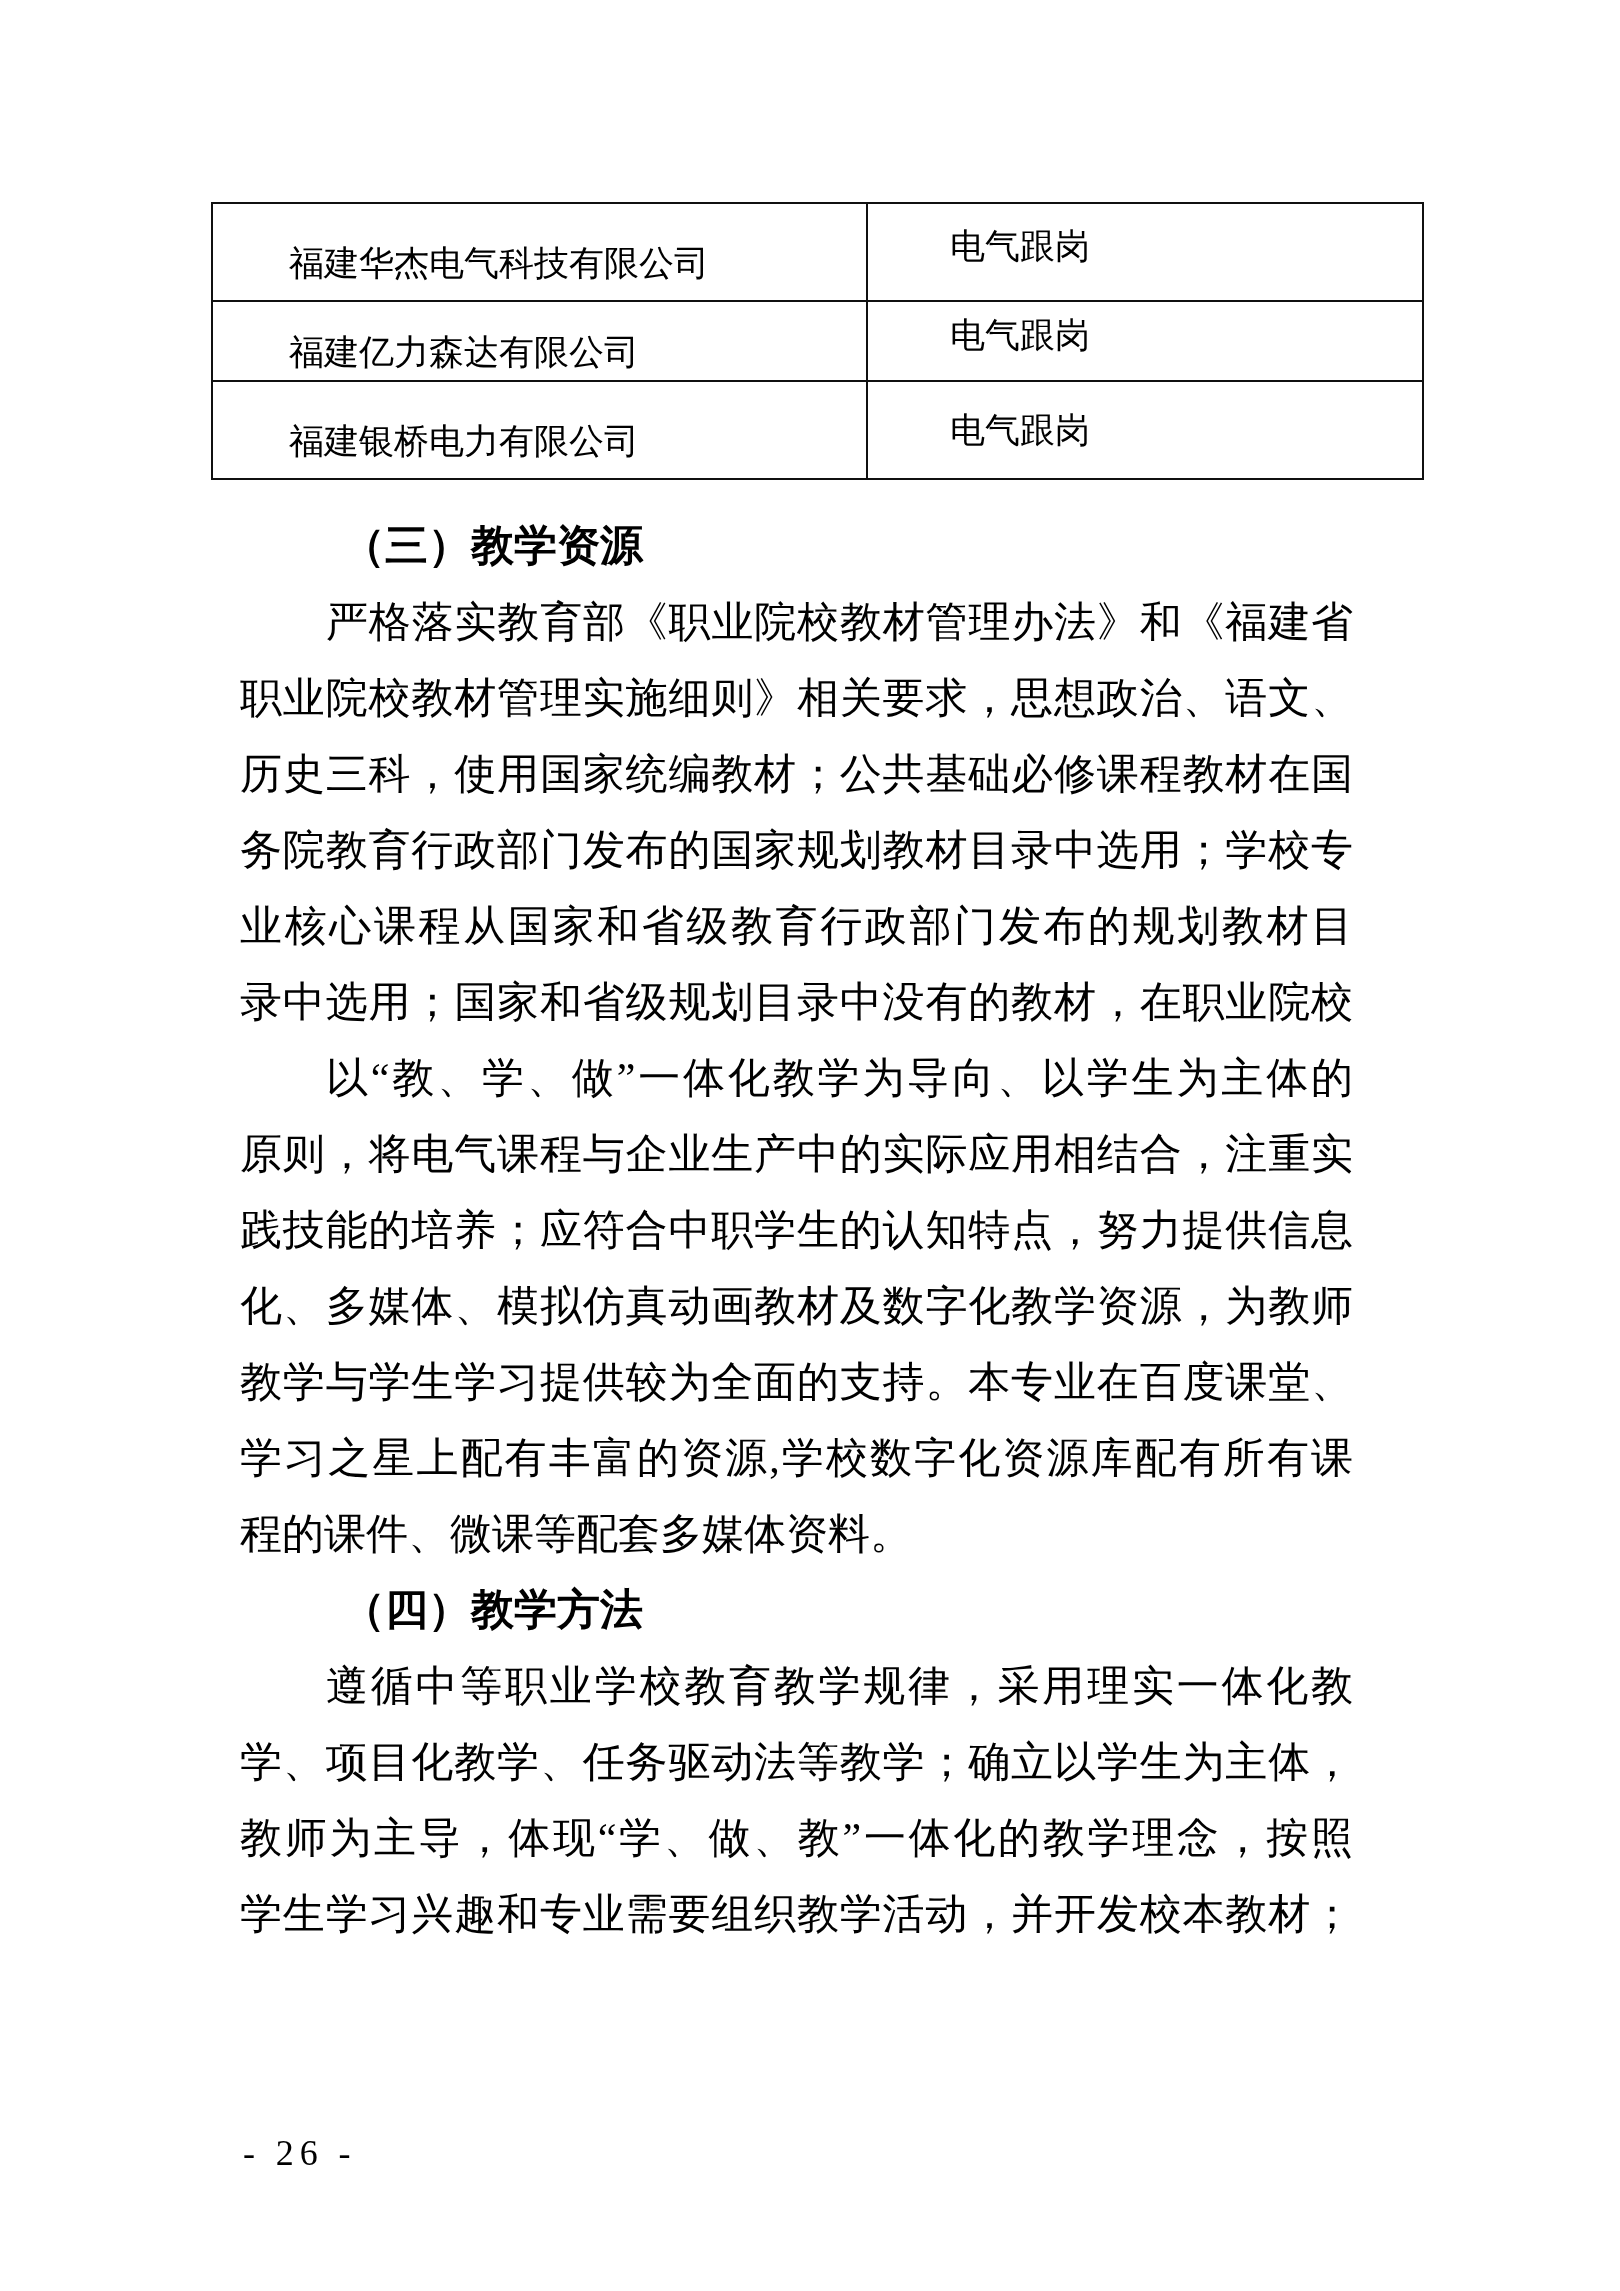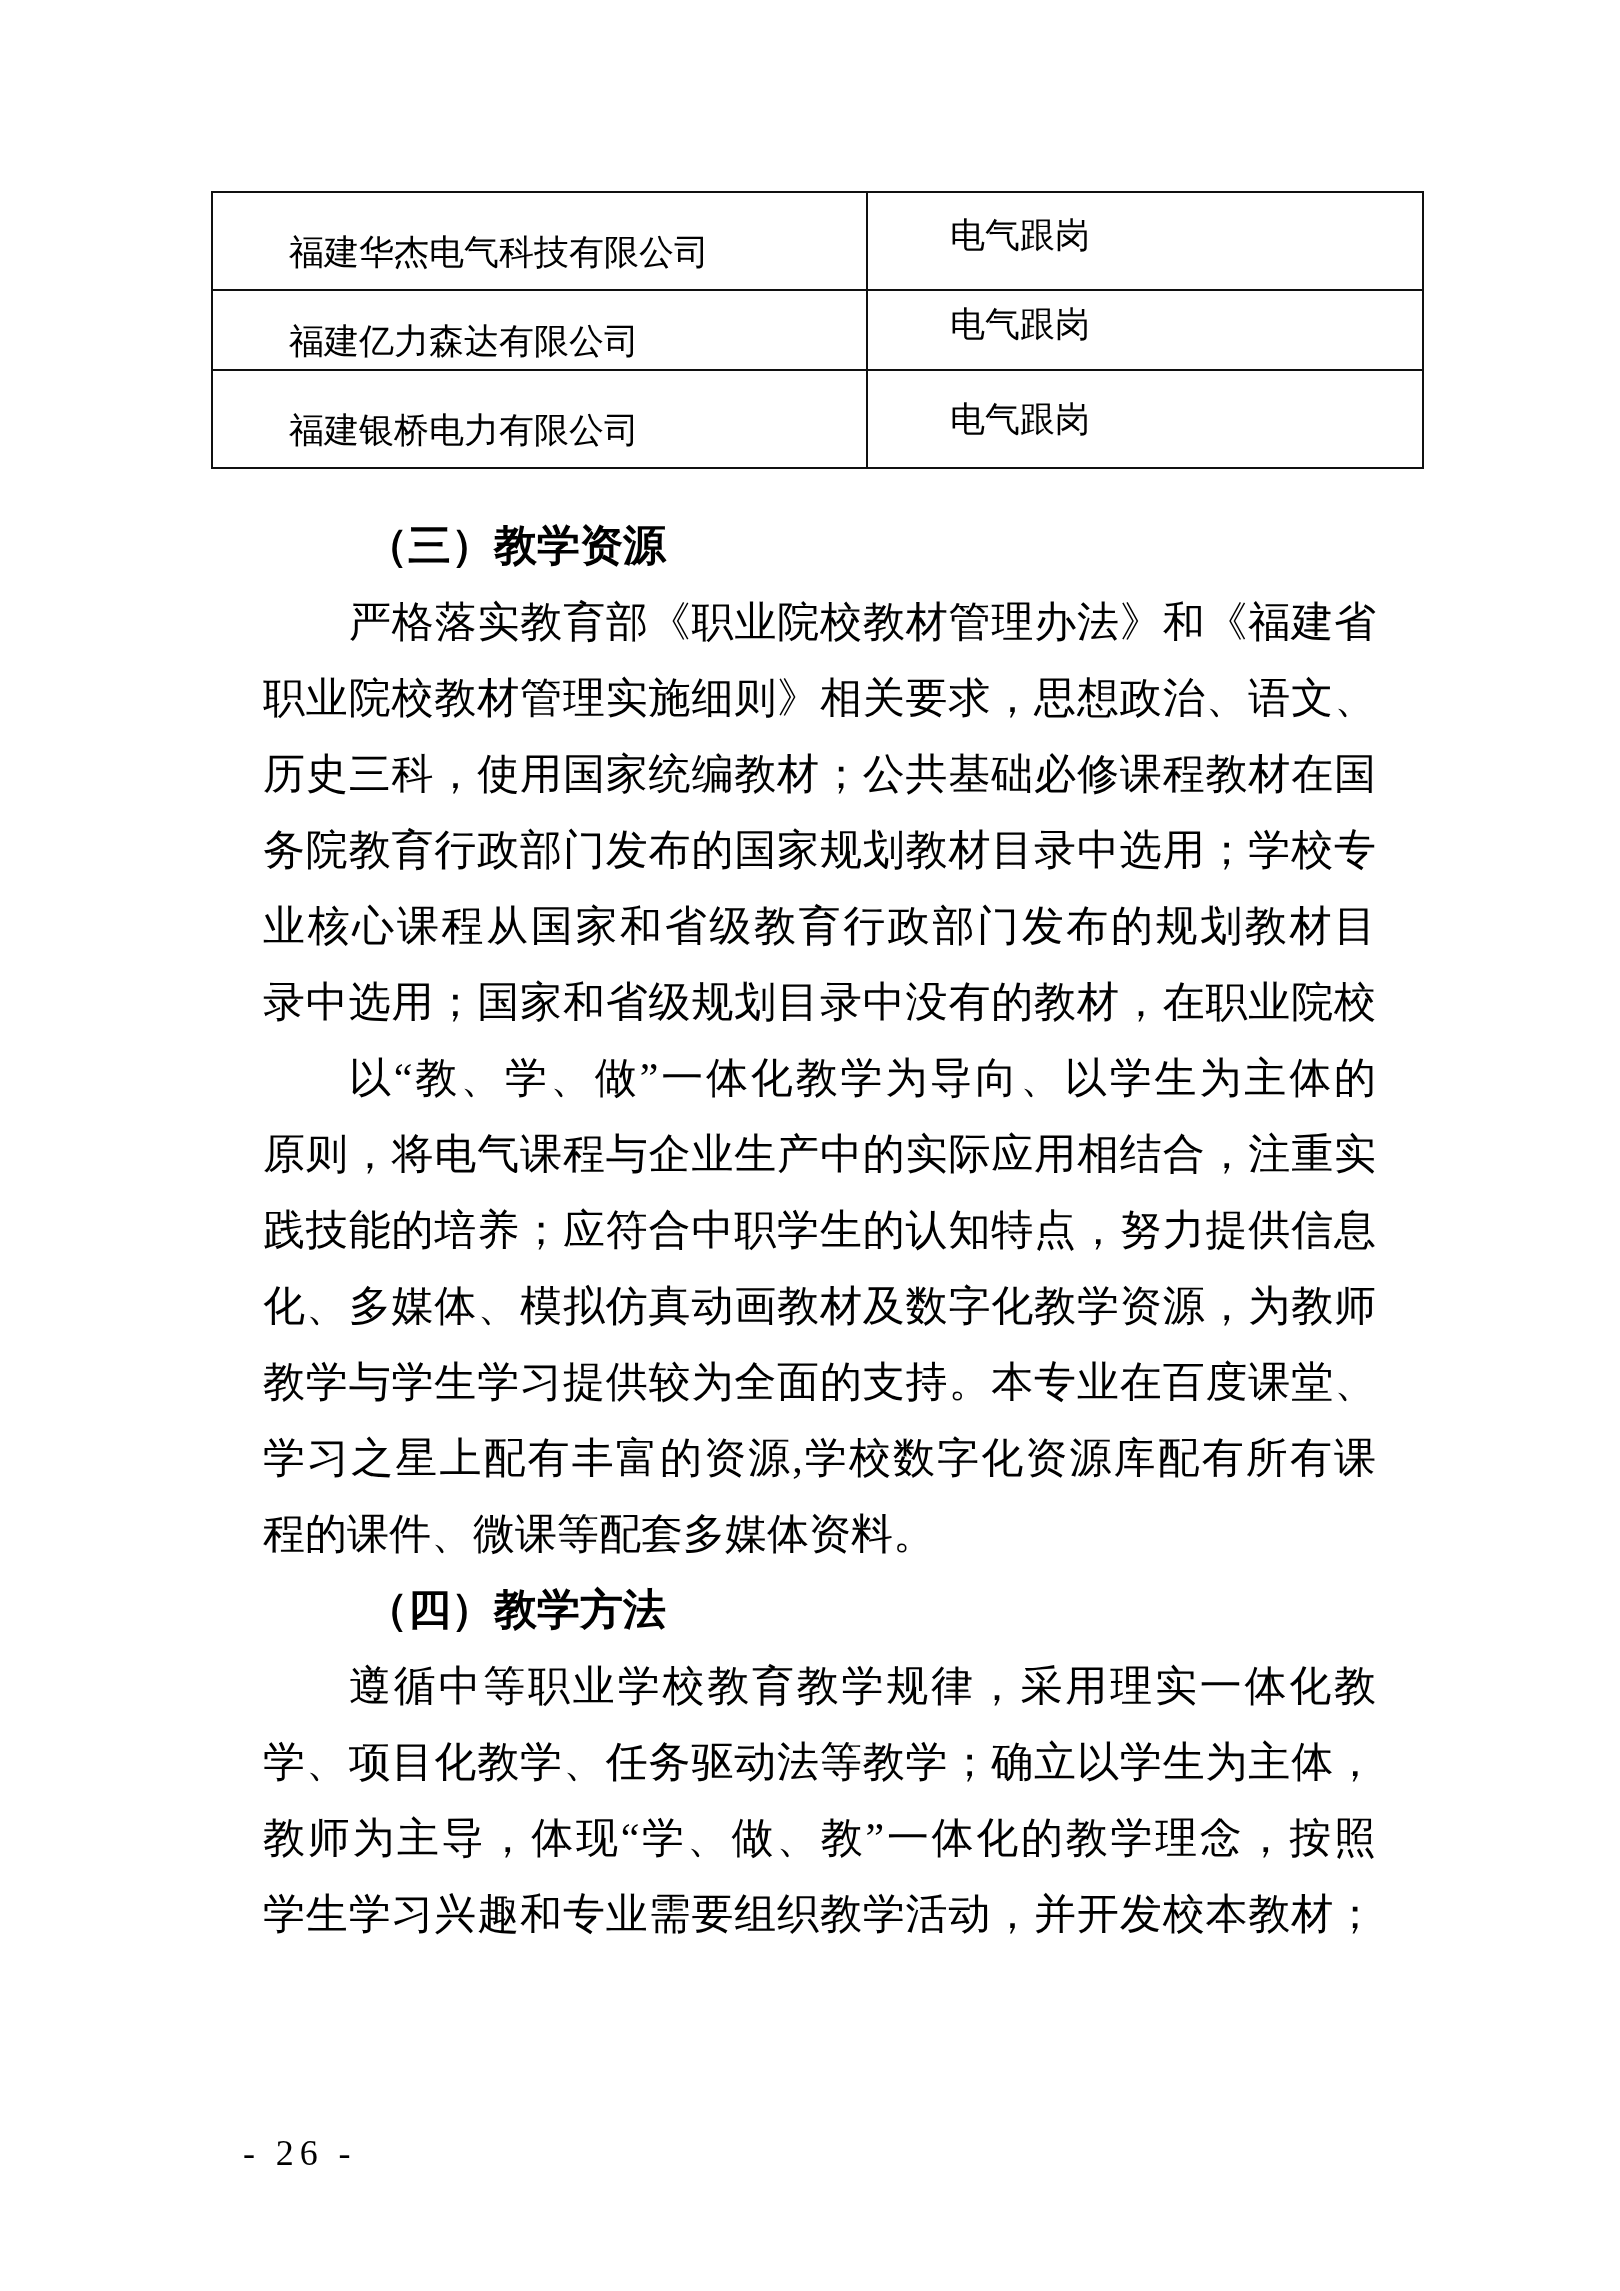--- a/index.html
+++ b/index.html
@@ -8,21 +8,21 @@
     background:#ffffff;
     position:relative;
     font-family:"Liberation Serif","DejaVu Serif",serif;
     color:#000;
     overflow:hidden;
   }
   .page{position:absolute;left:0;top:0;width:1620px;height:2292px;background:#fff;}
 
   
   table.doc-table{
-    position:absolute;left:211px;top:191px;
+    position:absolute;left:211px;top:202px;
     width:1207px;
     border-collapse:collapse;table-layout:fixed;
   }
   table.doc-table td{
     border:2px solid #101010;
     font-size:35px;
     vertical-align:middle;
     padding:0;
     overflow:hidden;
     white-space:nowrap;
@@ -32,21 +32,21 @@
   tr.r1{height:98px;}
   tr.r2{height:80px;}
   tr.r3{height:98px;}
   td .cellspan{display:inline-block;}
   td.c1 .cellspan{transform:translateY(10.8px);padding-left:76px;}
   td.c2 .cellspan{transform:translateY(-5.9px);padding-left:82px;}
   tr.r3 td.c2 .cellspan{transform:translateY(0px);}
 
   
   .text-block{
-    position:absolute;left:263px;top:508px;width:1113px;
+    position:absolute;left:240px;top:508px;width:1113px;
   }
   .line{
     height:76px;line-height:76px;
     font-size:42px;
     text-align:justify;
     text-align-last:justify;
     overflow:hidden;
   }
   .line.first{padding-left:86px;}
   .line.lastline{text-align-last:left;white-space:nowrap;}

